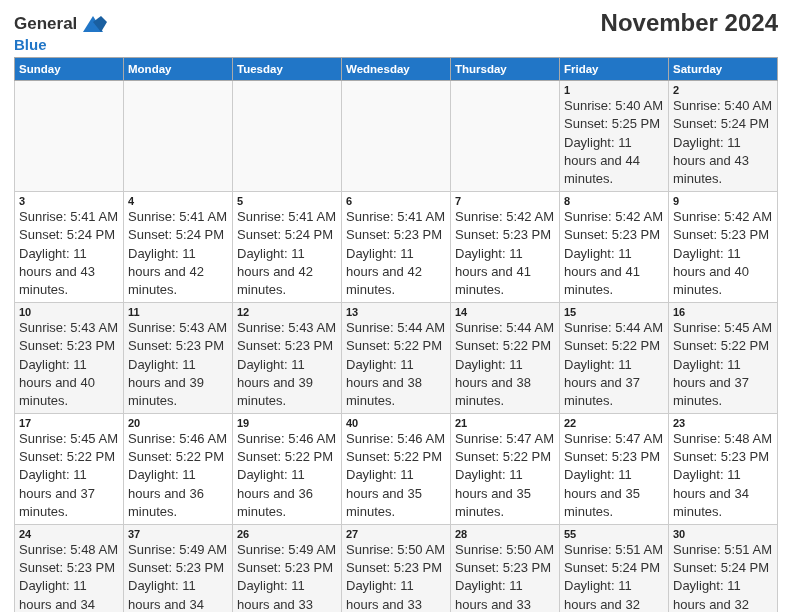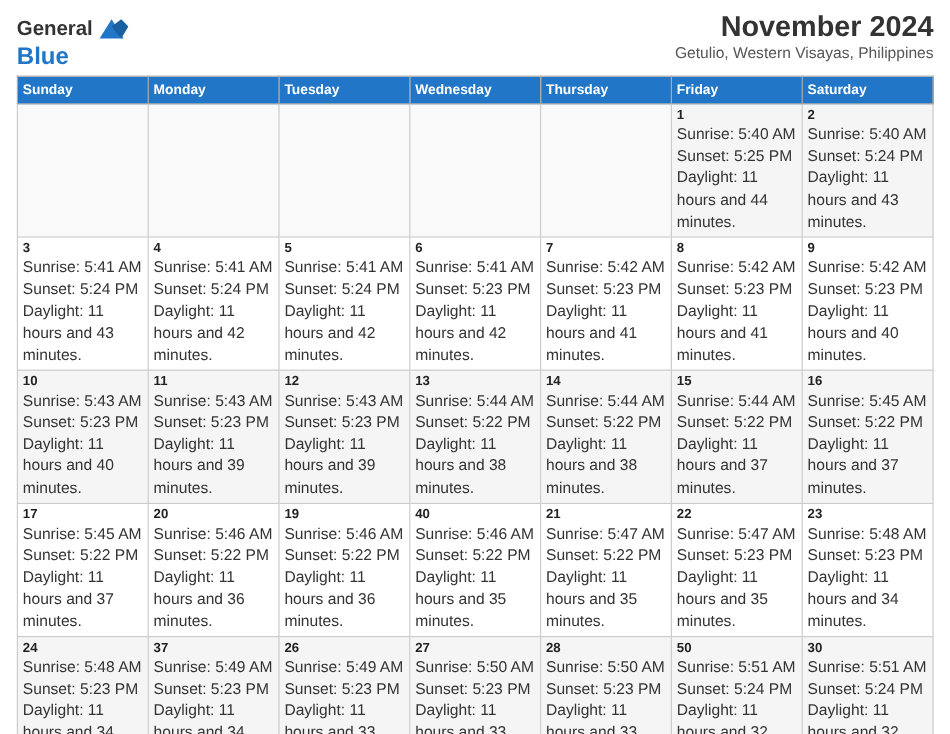--- a/index.html
+++ b/index.html
@@ -90,26 +90,25 @@
 <div class="container">
   <div class="header-row">
     <div class="logo">
       <div>
         <div style="font-size:17px;font-weight:bold;color:#333;line-height:1.15;">
           General<svg class="logo-icon" viewBox="0 0 28 22" style="display:inline-block;vertical-align:middle;margin-left:2px;">
               <polygon points="4,18 14,2 24,18" fill="#2176c7"></polygon>
               <polygon points="14,8 22,18 28,8 22,2" fill="#1a5fa0"></polygon>
             </svg>
         </div>
-        <div style="font-size:20px;font-weight:bold;color:#2176c7;line-height:1.15;">Blue</div>
+        <div style="font-size:15px;font-weight:bold;color:#2176c7;line-height:1.15;">Blue</div>
       </div>
     </div>
     <div class="title-block">
       <div class="month-title">November 2024</div>
-      <div class="location">Getulio, Western Visayas, Philippines</div>
     </div>
   </div>
 
   <table>
     <thead>
       <tr>
       <th>Sunday</th>
           <th>Monday</th>
           <th>Tuesday</th>
           <th>Wednesday</th>
@@ -295,21 +294,21 @@
 Sunset: 5:23 PM
 Daylight: 11 hours and 33 minutes.</div>
           </td>
           <td>
             <span class="day-num">28</span>
             <div class="day-info" style="white-space: pre-line;">Sunrise: 5:50 AM
 Sunset: 5:23 PM
 Daylight: 11 hours and 33 minutes.</div>
           </td>
           <td>
-            <span class="day-num">50</span>
+            <span class="day-num">55</span>
             <div class="day-info" style="white-space: pre-line;">Sunrise: 5:51 AM
 Sunset: 5:24 PM
 Daylight: 11 hours and 32 minutes.</div>
           </td>
           <td>
             <span class="day-num">30</span>
             <div class="day-info" style="white-space: pre-line;">Sunrise: 5:51 AM
 Sunset: 5:24 PM
 Daylight: 11 hours and 32 minutes.</div>
           </td>

